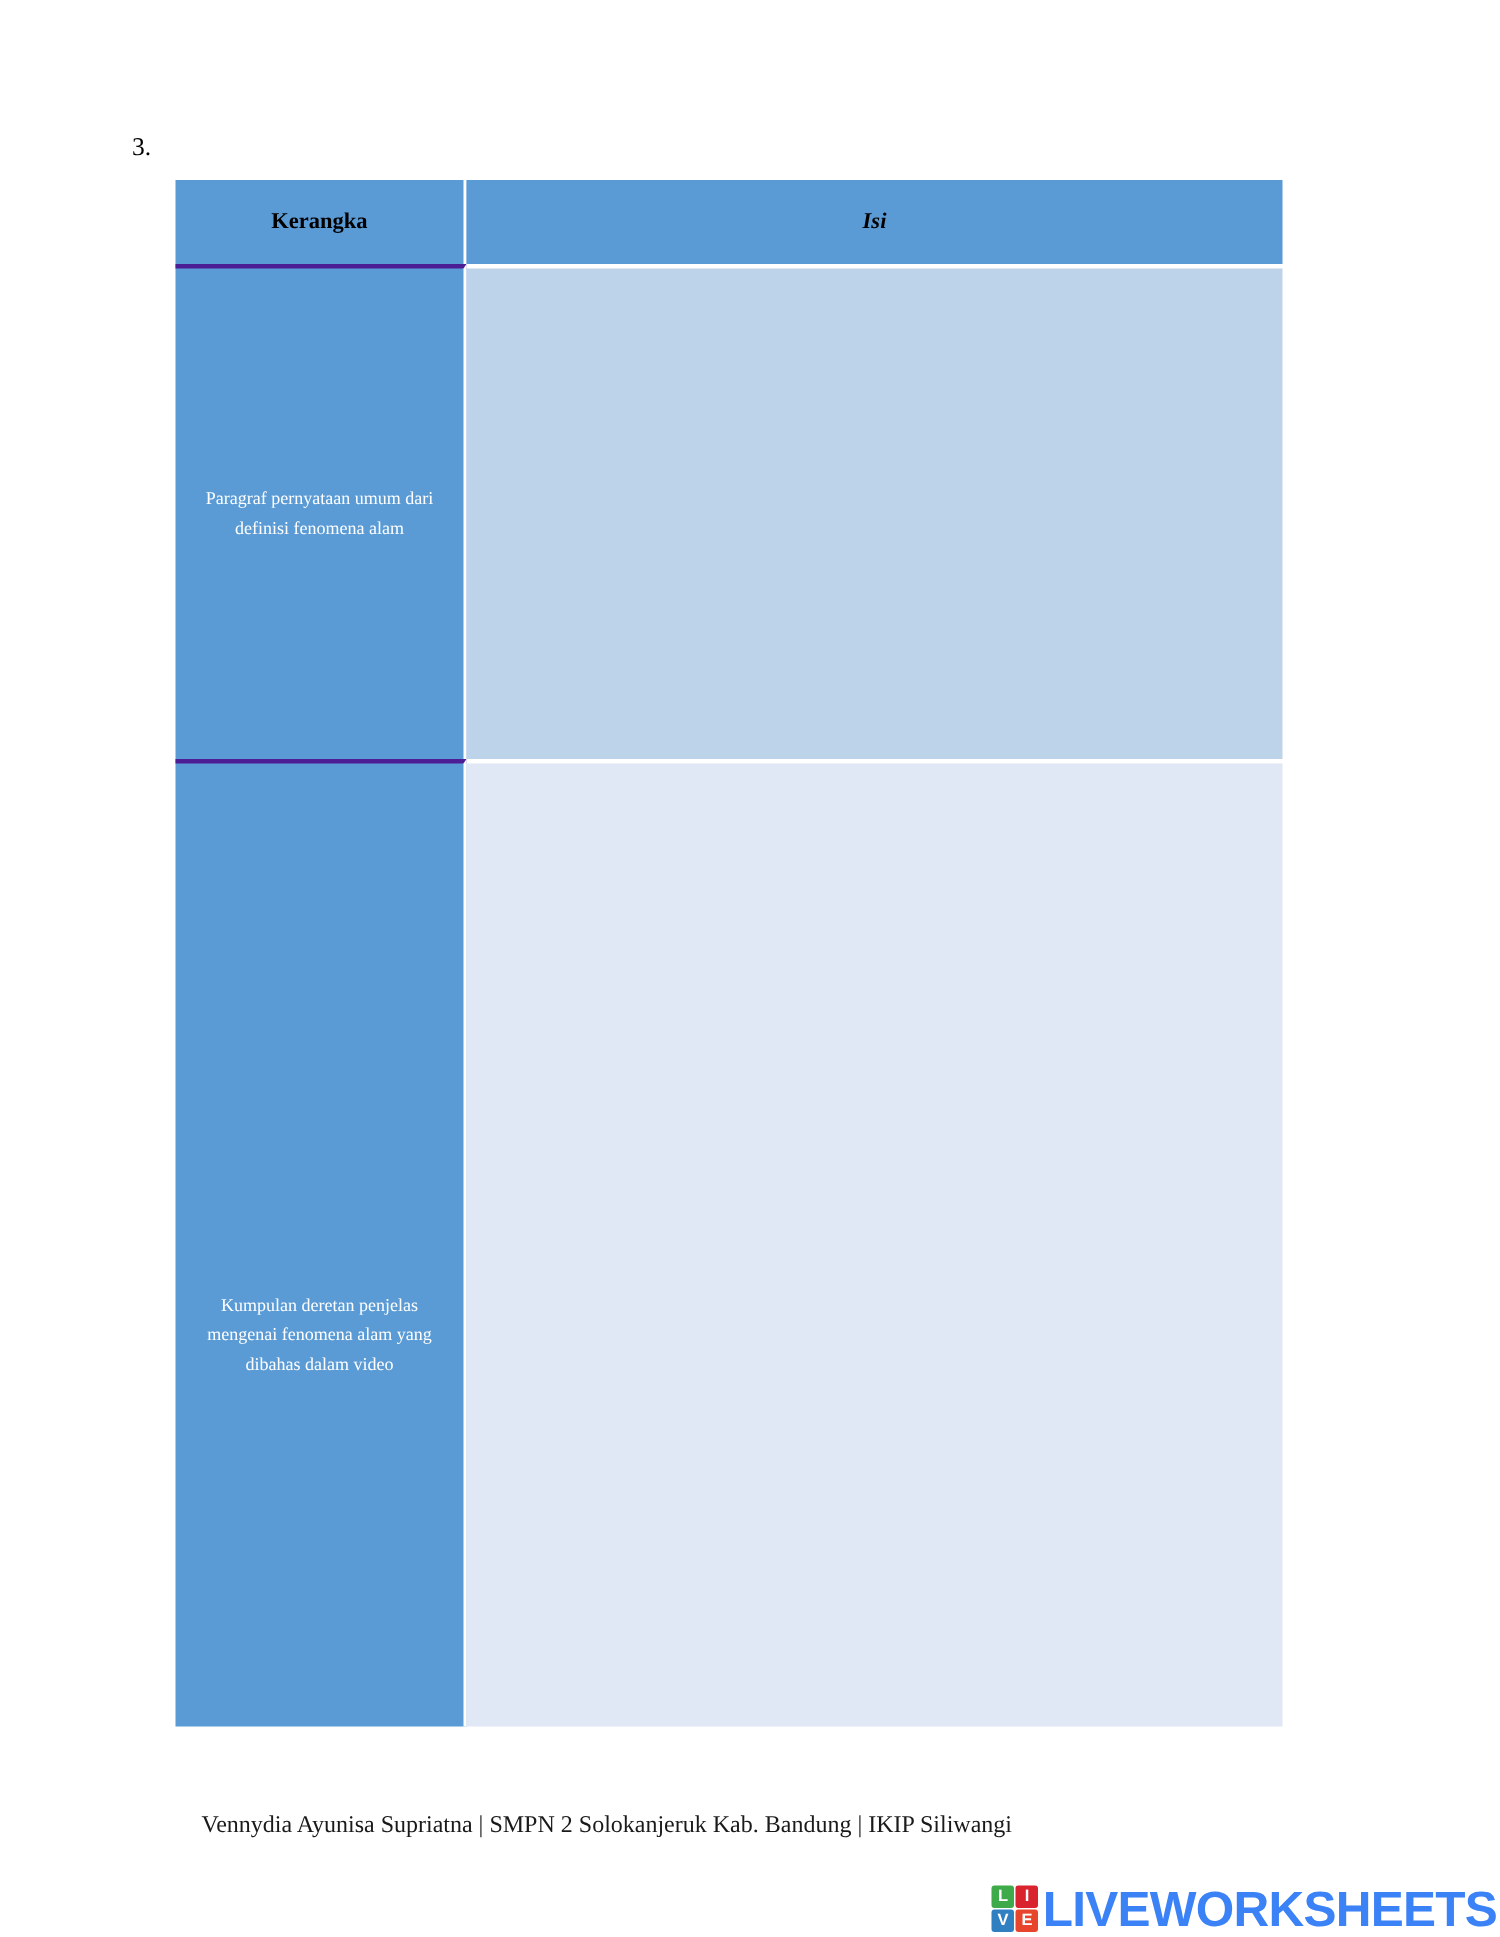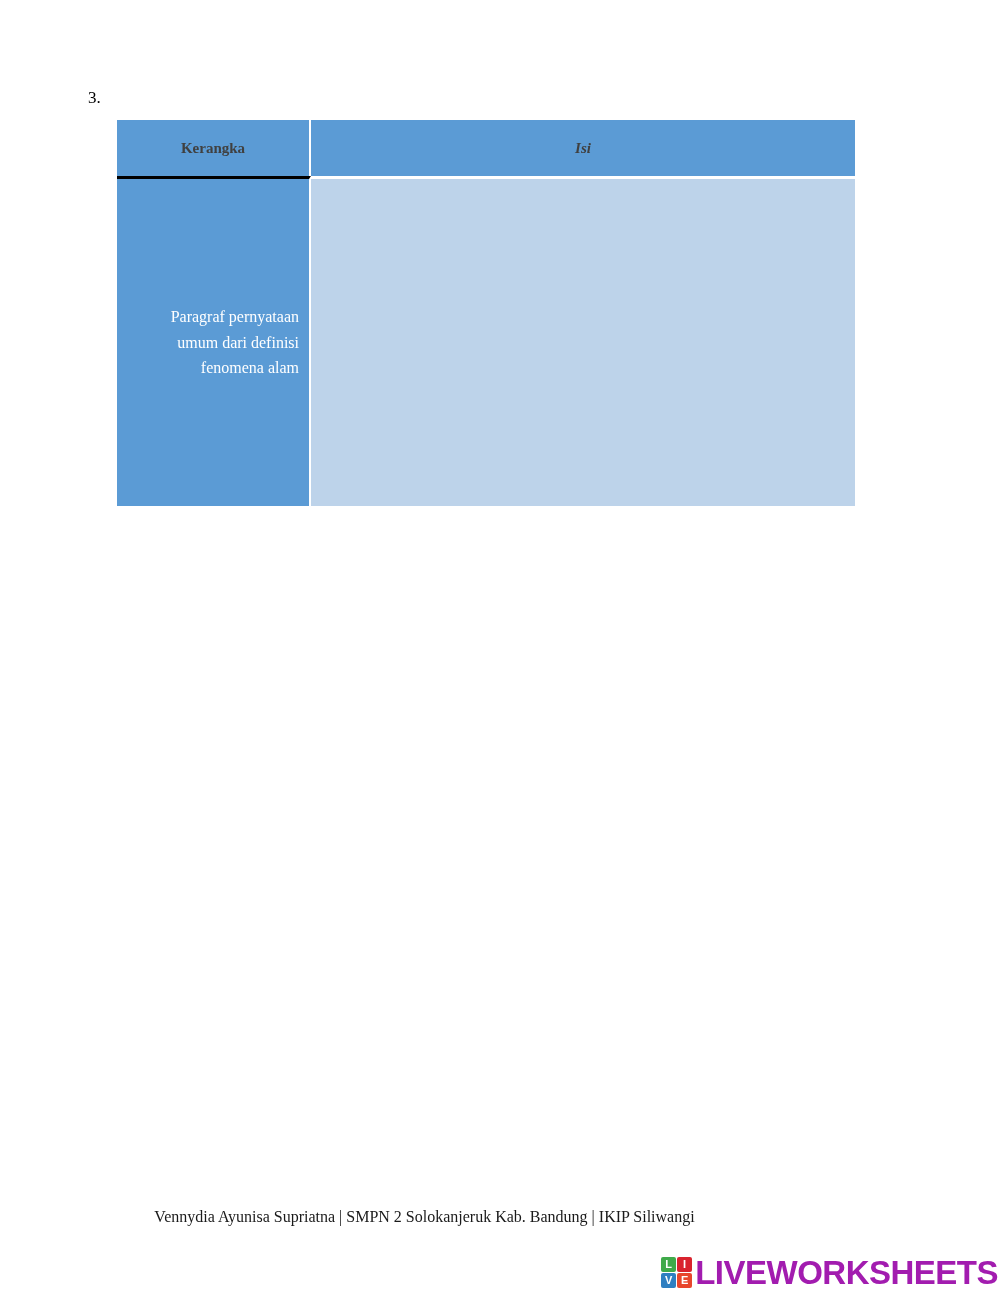--- a/index.html
+++ b/index.html
@@ -44,39 +44,39 @@
     width: 738px;
     border-collapse: separate;
     border-spacing: 0;
   }
 
   .col-label { width: 194px; }
   .col-answer { width: 544px; }
 
   .hdr-cell {
     background: #5b9bd5;
-    color: #404040;
+    color: #000000;
     font-weight: bold;
     font-size: 15px;
     text-align: center;
     vertical-align: middle;
     height: 56px;
     padding: 0;
     border-right: 2px solid #ffffff;
   }
   .hdr-cell.last { border-right: none; font-style: italic; }
 
   .label-cell {
     background: #5b9bd5;
     color: #ffffff;
-    font-size: 16px;
+    font-size: 12px;
     line-height: 1.62;
-    text-align: right;
+    text-align: center;
     padding: 0 10px;
-    border-top: 3px solid #000000;
+    border-top: 3px solid #4c1d95;
     border-right: 2px solid #ffffff;
   }
   .label-cell.row1 { vertical-align: middle; }
   .label-cell.row2 { vertical-align: middle; }
   .label-cell.row2 .label-inner {
     position: relative;
     top: 60px;
   }
 
   .answer-cell {
@@ -113,21 +113,20 @@
   
   .footer-credit {
     position: absolute;
     left: 0;
     top: 1208px;
     width: 809px;
     text-align: center;
     font-size: 16px;
     color: #1a1a1a;
     font-family: "Liberation Serif", serif;
-    margin-left: 20px;
   }
 
   .lw-logo {
     position: absolute;
     right: 2px;
     top: 1256px;
     display: flex;
     align-items: center;
     gap: 3px;
   }
@@ -150,21 +149,21 @@
   }
   .lw-tile.t-l { background: #3faa4a; }
   .lw-tile.t-i { background: #d9232e; }
   .lw-tile.t-v { background: #2f7fc1; }
   .lw-tile.t-e { background: #e8462c; }
   .lw-wordmark {
     font-family: "Liberation Sans", sans-serif;
     font-weight: bold;
     font-size: 33px;
     letter-spacing: -0.5px;
-    color: #a21caf;
+    color: #3b82f6;
     line-height: 1;
   }
 </style>
 </head>
 <body>
 
 <div class="question-row">
   <span class="question-number">3.</span>
 </div>
 
@@ -181,20 +180,28 @@
   </thead>
   <tbody>
     <tr class="row-1">
       <td class="label-cell row1">
         <div class="label-inner">Paragraf pernyataan umum dari definisi fenomena alam</div>
       </td>
       <td class="answer-cell">
         <textarea class="answer-field field-1" placeholder="" style=""></textarea>
       </td>
     </tr>
+    <tr class="row-2">
+      <td class="label-cell row2">
+        <div class="label-inner">Kumpulan deretan penjelas mengenai fenomena alam yang dibahas dalam video</div>
+      </td>
+      <td class="answer-cell">
+        <textarea class="answer-field field-2" placeholder="" style=""></textarea>
+      </td>
+    </tr>
   </tbody>
 </table>
 
 <div class="footer-credit">Vennydia Ayunisa Supriatna | SMPN 2 Solokanjeruk Kab. Bandung | IKIP Siliwangi</div>
 
 <div class="lw-logo">
   <div class="lw-badge">
     <span class="lw-tile t-l">L</span>
     <span class="lw-tile t-i">I</span>
     <span class="lw-tile t-v">V</span>

